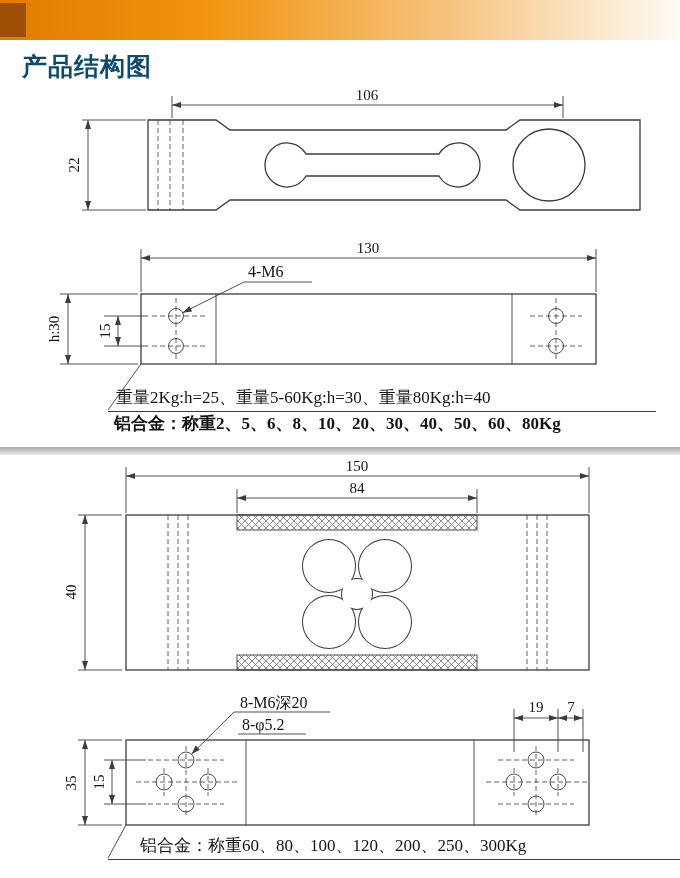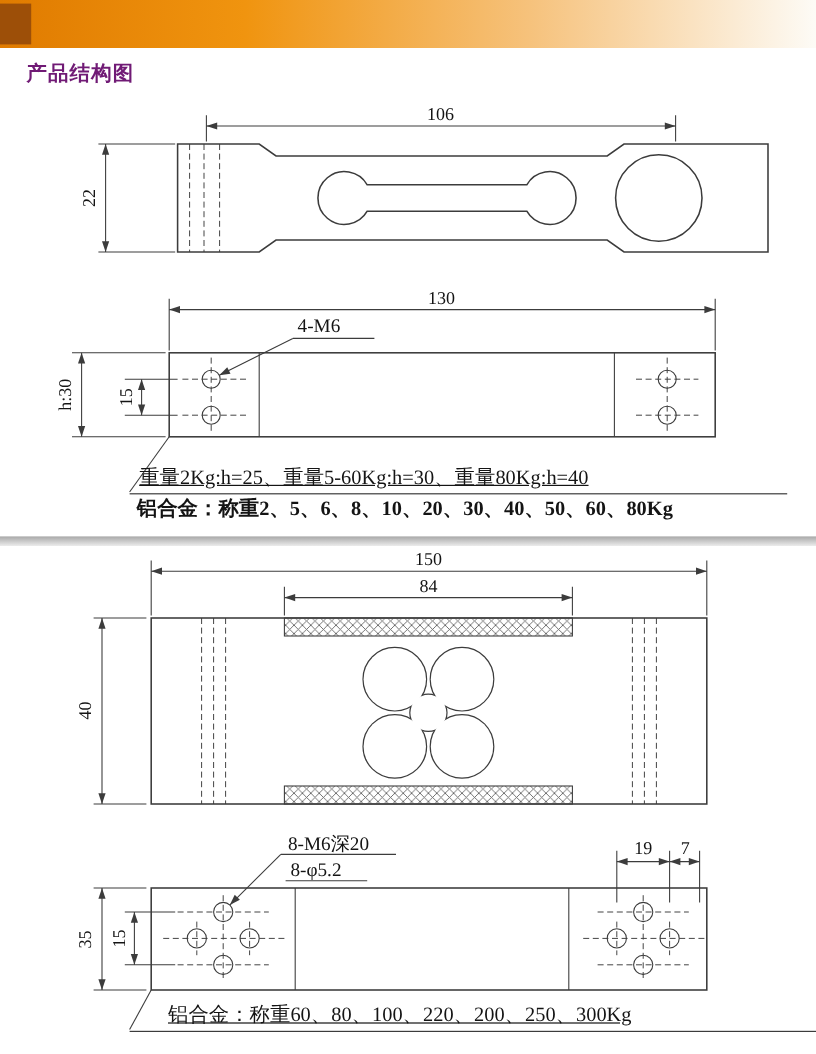--- a/index.html
+++ b/index.html
@@ -5,33 +5,33 @@
   html,body{margin:0;padding:0;background:#ffffff;}
   #stage{position:relative;width:680px;height:878px;background:#fff;overflow:hidden;
          font-family:"Liberation Serif","DejaVu Serif",serif;}
   
   .banner{position:absolute;left:0;top:0;width:680px;height:40px;
           background:linear-gradient(90deg,#e07b00 0%,#f0940f 30%,#f6c27c 65%,#fdfbf6 100%);}
   .banner-block{position:absolute;left:0;top:3px;width:26px;height:34px;background:#9d4f08;}
   .banner-title{position:absolute;left:28px;top:4px;font-size:27px;font-weight:bold;letter-spacing:2px;
           color:#e30000;
           text-shadow:-1px -1px 0 #fff,1px -1px 0 #fff,-1px 1px 0 #fff,1px 1px 0 #fff,3px 3px 3px #8a8a8a;}
-  .section-title{position:absolute;left:22px;top:50px;font-size:17px;font-weight:bold;color:#701a75;letter-spacing:1px;}
+  .section-title{position:absolute;left:22px;top:50px;font-size:25px;font-weight:bold;color:#0c4a6e;letter-spacing:1px;}
   .dwg{position:absolute;left:0;}
   
   .ln{stroke:#3c3c3c;stroke-width:1.3;fill:none;}
   .thin{stroke:#3c3c3c;stroke-width:0.9;fill:none;}
   .dash{stroke:#3c3c3c;stroke-width:0.8;fill:none;stroke-dasharray:5 3;}
   .dim{stroke:#3c3c3c;stroke-width:0.9;fill:none;}
   .ah{fill:#3c3c3c;stroke:none;}
   .dimtext{font-family:"Liberation Serif","DejaVu Serif",serif;font-size:15px;fill:#141414;}
   .labtext{font-family:"Liberation Serif","DejaVu Serif",serif;font-size:16px;fill:#141414;}
   
   .note{position:absolute;font-size:17px;color:#141414;white-space:nowrap;}
-  .underlined{border-bottom:1px solid #3c3c3c;padding-bottom:2px;text-decoration:underline;}
+  .underlined{border-bottom:1px solid #3c3c3c;padding-bottom:2px;}
   .divider{position:absolute;left:0;top:447px;width:680px;height:8px;
            background:linear-gradient(#a8a8a8,#ececec);}
 </style>
 </head>
 <body>
 
 <div id="stage">
 
   <div class="banner">
     <div class="banner-block"></div>
@@ -276,15 +276,15 @@
       <line class="dim" x1="78" y1="135" x2="122" y2="135"></line>
       <line class="dim" x1="85" y1="50" x2="85" y2="135"></line>
       <polygon class="ah" points="85,50 82,59 88,59"></polygon>
       <polygon class="ah" points="85,135 82,126 88,126"></polygon>
       <text class="dimtext" text-anchor="middle" transform="translate(76,93) rotate(-90)">35</text>
     </g>
 
     <line class="thin" x1="126" y1="135" x2="108" y2="168"></line>
   </svg>
 
-  <div class="note underlined" style="left:108px;top:834px;width:540px;padding-left:32px;">铝合金：称重60、80、100、220、200、250、300Kg</div>
+  <div class="note underlined" style="left:108px;top:834px;width:540px;padding-left:32px;">铝合金：称重60、80、100、120、200、250、300Kg</div>
 
 </div>
 
 </body></html>

